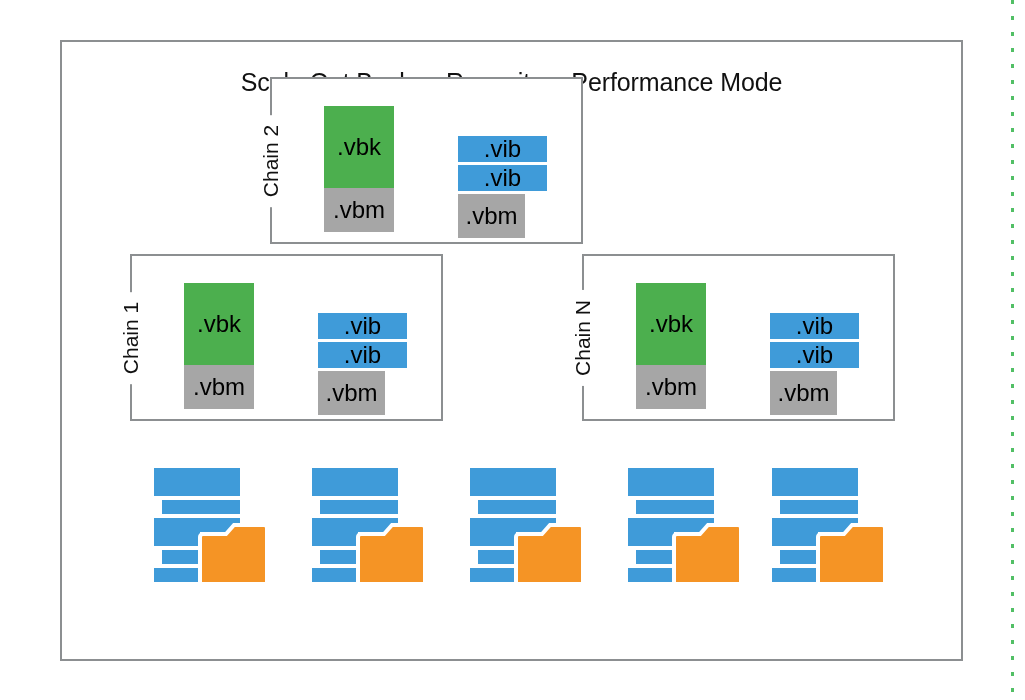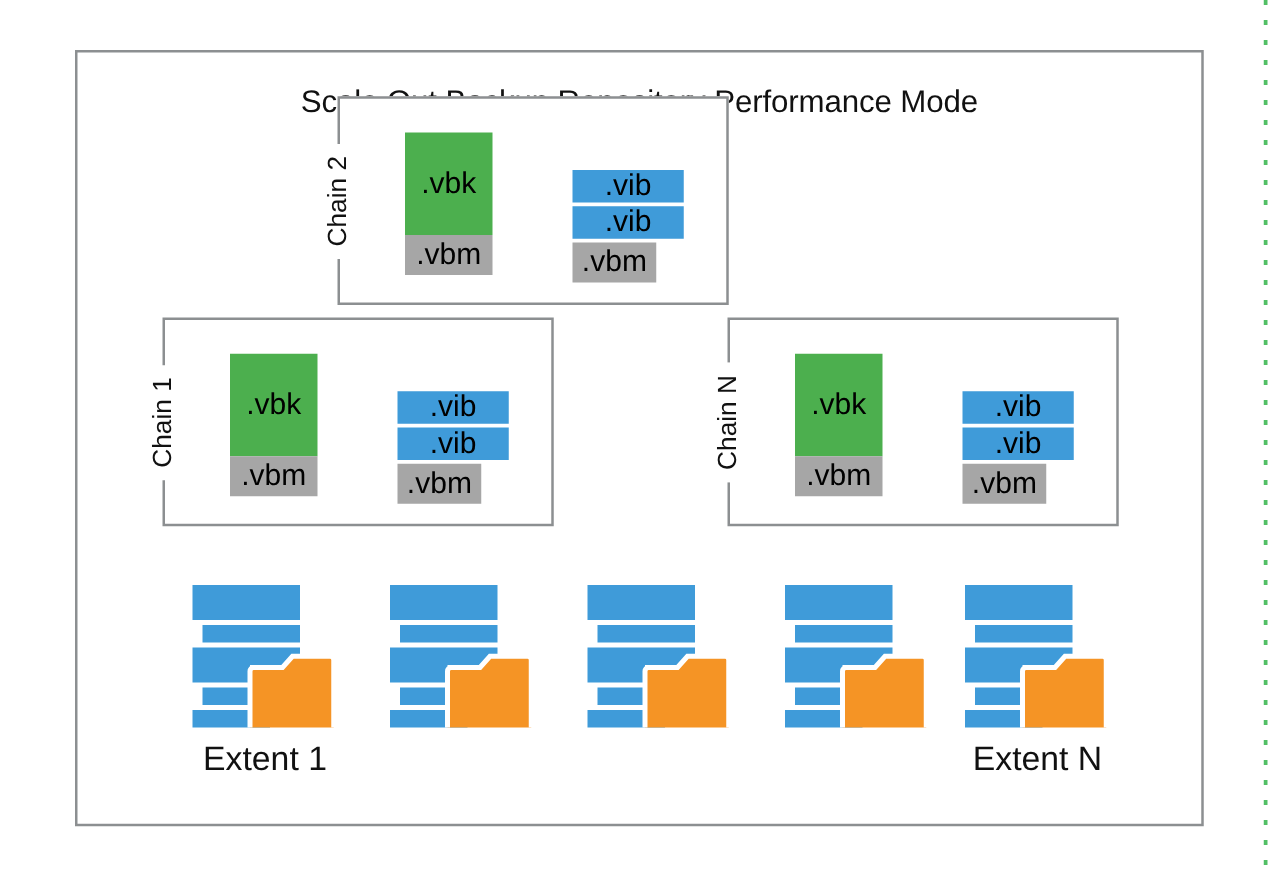--- a/index.html
+++ b/index.html
@@ -71,21 +71,21 @@
     color: #000000;
     font-size: 24px;
     display: flex;
     align-items: center;
     justify-content: center;
     box-sizing: border-box;
     line-height: 1;
   }
   .blk-vbk { background: #4caf4e; width: 70px; height: 82px; }
   .blk-vib { background: #3f9bd9; width: 89px; height: 26px; margin-bottom: 3px; }
-  .blk-vbm { background: #a6a6a6; width: 70px; height: 32px; }
+  .blk-vbm { background: #a6a6a6; width: 70px; height: 44px; }
   .blk-vbm.narrow { width: 67px; }
 
   .grp-full { left: 52px; top: 27px; }
   .grp-inc  { left: 186px; top: 57px; }
 
   
   #extents-row {
     position: absolute;
     left: 60px;
     top: 420px;
@@ -191,21 +191,20 @@
           <g fill="#3f9bd9">
             <rect x="2" y="6" width="86" height="28"></rect>
             <rect x="10" y="38" width="78" height="14"></rect>
             <rect x="2" y="56" width="86" height="28"></rect>
             <rect x="10" y="88" width="62" height="14"></rect>
             <rect x="2" y="106" width="62" height="28"></rect>
           </g>
           <path d="M48 72 h26 l8 -9 h30 a3 3 0 0 1 3 3 v62 a3 3 0 0 1 -3 3 h-61 a3 3 0 0 1 -3 -3 v-53 a3 3 0 0 1 3 -3 z" fill="#f59425" stroke="#ffffff" stroke-width="4"></path>
         </svg>
       </div>
-      <div class="extent-label">Extent 1</div>
     </div>
 
     <div class="extent" style="left:188px">
       <div class="extent-icon">
         <svg viewBox="0 0 120 120" width="120" height="120" aria-hidden="true">
           <g fill="#3f9bd9">
             <rect x="2" y="6" width="86" height="28"></rect>
             <rect x="10" y="38" width="78" height="14"></rect>
             <rect x="2" y="56" width="86" height="28"></rect>
             <rect x="10" y="88" width="62" height="14"></rect>
@@ -255,20 +254,19 @@
           <g fill="#3f9bd9">
             <rect x="2" y="6" width="86" height="28"></rect>
             <rect x="10" y="38" width="78" height="14"></rect>
             <rect x="2" y="56" width="86" height="28"></rect>
             <rect x="10" y="88" width="62" height="14"></rect>
             <rect x="2" y="106" width="62" height="28"></rect>
           </g>
           <path d="M48 72 h26 l8 -9 h30 a3 3 0 0 1 3 3 v62 a3 3 0 0 1 -3 3 h-61 a3 3 0 0 1 -3 -3 v-53 a3 3 0 0 1 3 -3 z" fill="#f59425" stroke="#ffffff" stroke-width="4"></path>
         </svg>
       </div>
-      <div class="extent-label">Extent N</div>
     </div>
 
   </div>
 
 </div>
 
 <div id="page-edge-marks"></div>
 
 </body></html>

